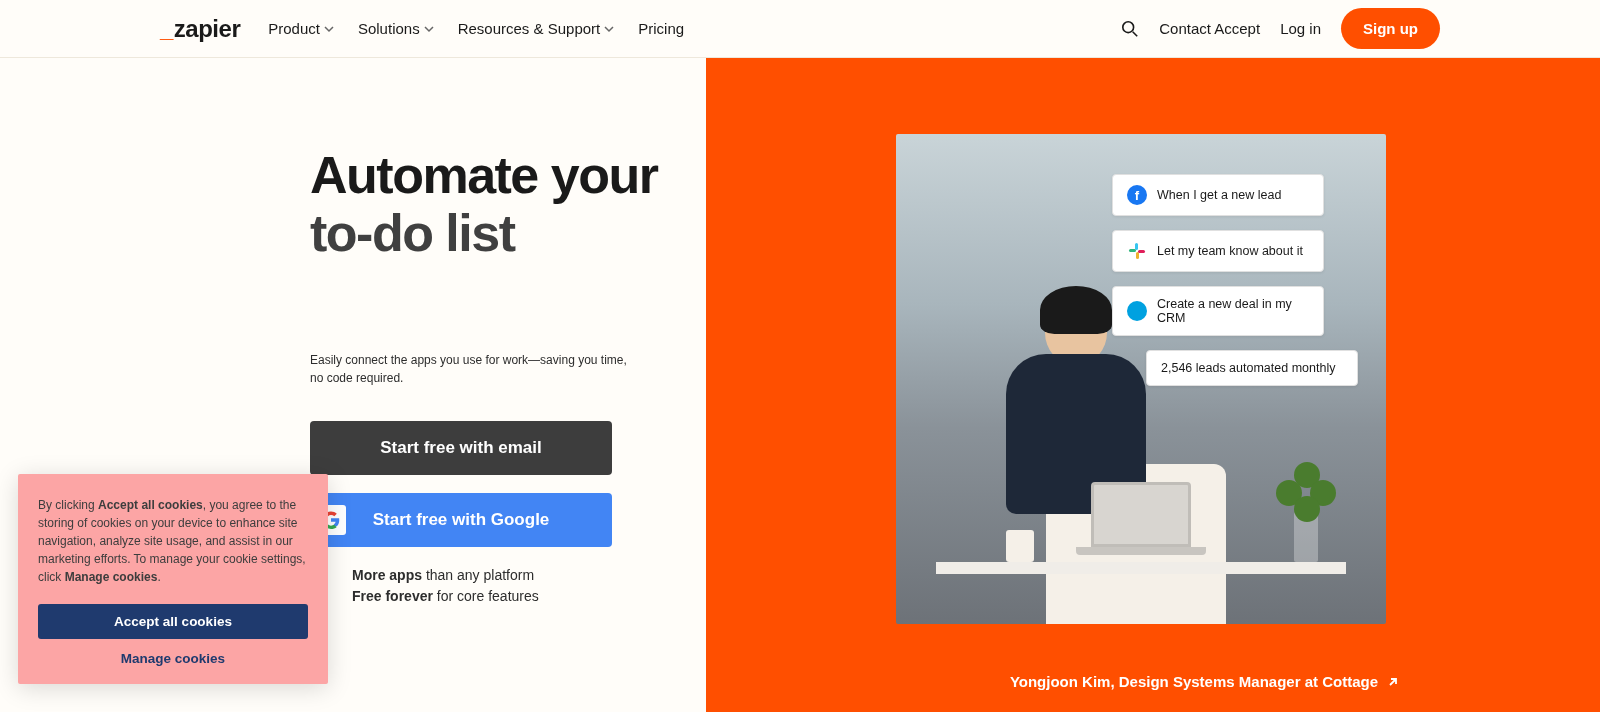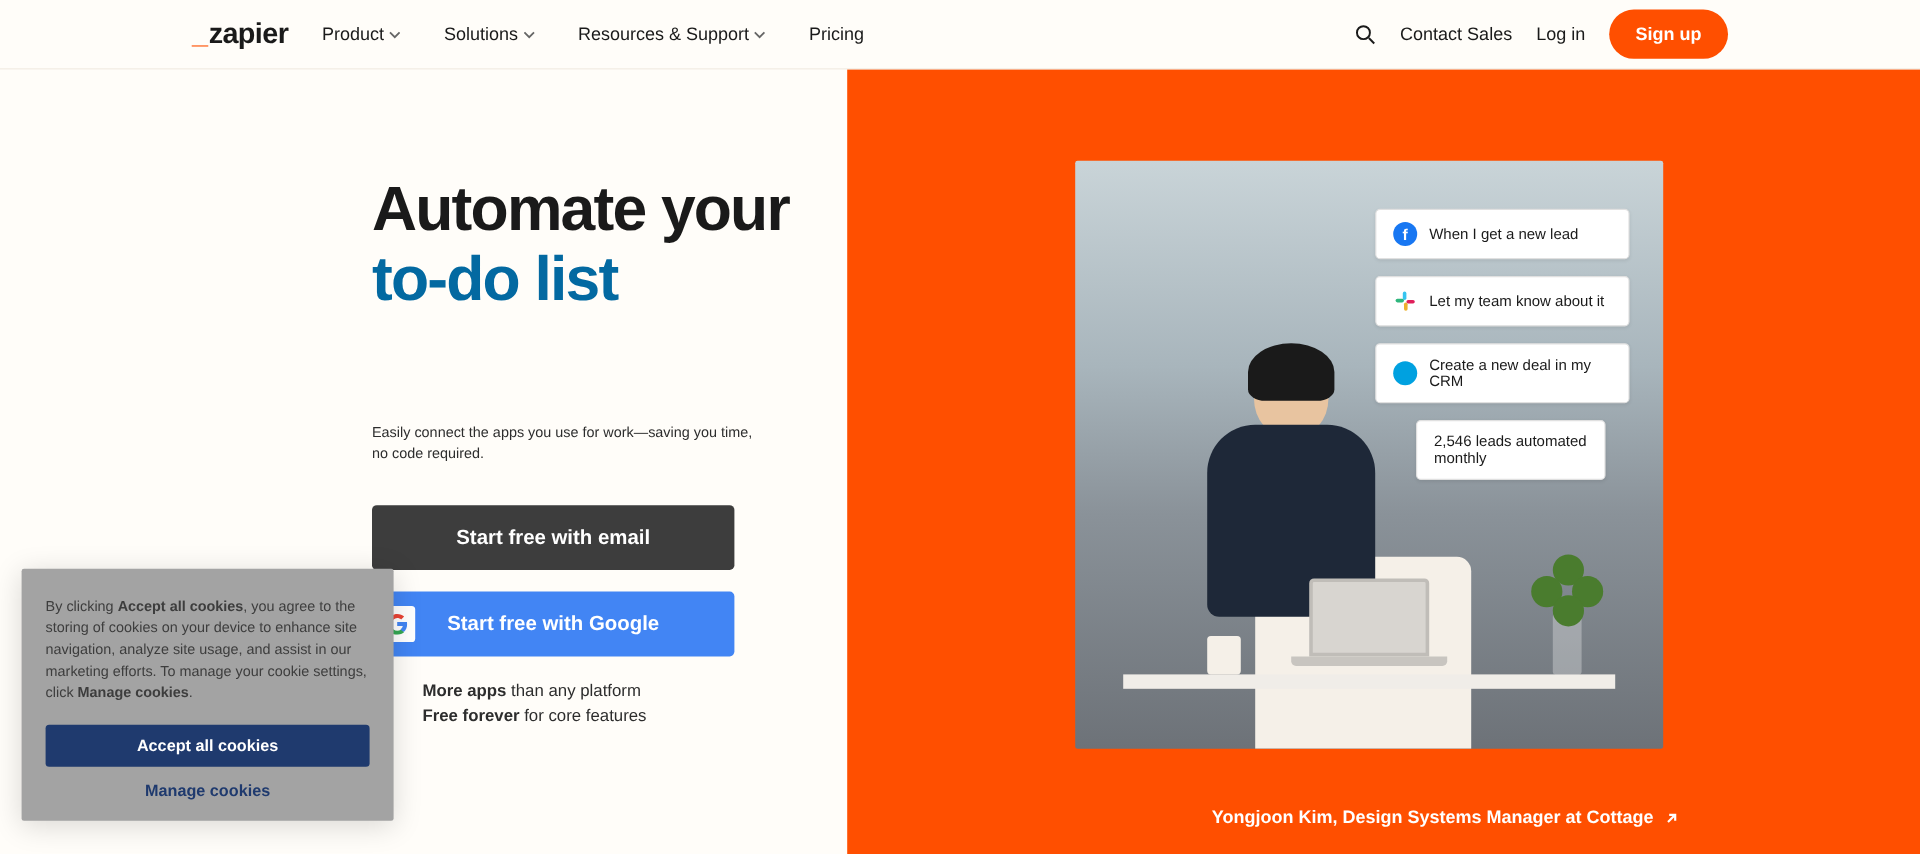--- a/index.html
+++ b/index.html
@@ -3,36 +3,36 @@
 <meta charset="utf-8">
 <style>
 * { margin: 0; padding: 0; box-sizing: border-box; }
 body { font-family: -apple-system, BlinkMacSystemFont, 'Segoe UI', sans-serif; background: #fffdf9; color: #1a1a1a; width: 1600px; height: 712px; overflow: hidden; position: relative; }
 
 
 .header { height: 58px; display: flex; align-items: center; padding: 0 40px; border-bottom: 1px solid #eee8dc; background: #fffdf9; }
 .header-inner { width: 100%; max-width: 1280px; margin: 0 auto; display: flex; align-items: center; }
 .logo { display: flex; align-items: center; font-weight: 800; font-size: 24px; letter-spacing: -0.5px; color: #1a1a1a; margin-right: 28px; }
 .logo-underscore { color: #ff4f00; margin-right: 1px; }
-.nav { display: flex; gap: 36px; align-items: center; }
+.nav { display: flex; gap: 24px; align-items: center; }
 .nav-item { font-size: 15px; color: #1a1a1a; display: flex; align-items: center; gap: 4px; cursor: pointer; }
 .chevron { width: 10px; height: 10px; }
 .header-right { margin-left: auto; display: flex; align-items: center; gap: 20px; }
 .search-icon { width: 18px; height: 18px; cursor: pointer; }
 .header-link { font-size: 15px; color: #1a1a1a; cursor: pointer; }
 .signup-btn { background: #ff4f00; color: #fff; font-weight: 700; font-size: 15px; padding: 12px 22px; border-radius: 22px; cursor: pointer; border: none; }
 
 
 .main { display: flex; height: calc(712px - 58px); }
 .left { width: 706px; padding: 88px 0 0 310px; background: #fffdf9; }
 .right { flex: 1; background: #ff4f00; position: relative; }
 
 
 .hero-title { font-size: 52px; font-weight: 800; line-height: 1.12; letter-spacing: -1.5px; margin-bottom: 90px; }
-.hero-title .accent { color: #0369a1; text-align: right; }
+.hero-title .accent { color: #404040; text-align: right; }
 .hero-desc { font-size: 12px; line-height: 1.45; color: #2d2d2d; max-width: 330px; margin-bottom: 34px; }
 
 
 .cta-btn { width: 302px; height: 54px; display: flex; align-items: center; justify-content: center; font-size: 17px; font-weight: 700; border-radius: 4px; cursor: pointer; border: none; margin-bottom: 18px; }
 .cta-email { background: #3d3d3d; color: #fff; }
 .cta-google { background: #4285f4; color: #ffffff; position: relative; }
 .google-badge { position: absolute; left: 6px; width: 30px; height: 30px; background: #fff; border-radius: 3px; display: flex; align-items: center; justify-content: center; }
 
 
 .features { font-size: 14px; line-height: 1.5; color: #2d2d2d; margin-left: 42px; }
@@ -51,32 +51,32 @@
 .chair { position: absolute; bottom: 0; left: 150px; width: 180px; height: 160px; background: #f5f0e8; border-radius: 12px 12px 0 0; }
 .mug { position: absolute; bottom: 62px; left: 110px; width: 28px; height: 32px; background: #f5f0e8; border-radius: 3px; }
 .plant { position: absolute; bottom: 62px; right: 50px; width: 60px; height: 100px; }
 .plant-pot { width: 24px; height: 50px; background: rgba(255,255,255,0.3); margin: 50px auto 0; border-radius: 2px; }
 .plant-leaves { position: absolute; top: 0; left: 0; right: 0; }
 .leaf { width: 26px; height: 26px; background: #4a7c2e; border-radius: 50%; position: absolute; }
 
 
 .steps { position: absolute; top: 40px; right: 28px; display: flex; flex-direction: column; gap: 14px; }
 .step-card { background: #fff; border: 1px solid #e0e0e0; border-radius: 4px; padding: 10px 14px; display: flex; align-items: center; gap: 10px; width: 212px; font-size: 12.5px; box-shadow: 0 1px 3px rgba(0,0,0,0.08); }
-.step-card.narrow { width: 158px; justify-content: flex-start; margin-left: 34px; }
+.step-card.narrow { width: 212px; justify-content: flex-start; margin-left: 34px; }
 .step-icon { width: 20px; height: 20px; border-radius: 50%; flex-shrink: 0; }
 .fb-icon { background: #1877f2; display: flex; align-items: center; justify-content: center; color: #fff; font-weight: 800; font-size: 13px; }
 .slack-icon { position: relative; }
 .sf-icon { background: #00a1e0; display: flex; align-items: center; justify-content: center; }
 
 
 .caption { position: absolute; bottom: 22px; right: 200px; font-size: 15px; font-weight: 700; color: #fff; display: flex; align-items: center; gap: 8px; cursor: pointer; }
 .ext-icon { width: 14px; height: 14px; }
 
 
-.cookie-banner { position: absolute; bottom: 28px; left: 18px; width: 310px; background: #a3a3a3; box-shadow: 0 4px 24px rgba(0,0,0,0.15); padding: 22px 20px 18px; border-radius: 2px; margin-top: 33px; }
+.cookie-banner { position: absolute; bottom: 28px; left: 18px; width: 310px; background: #fca5a5; box-shadow: 0 4px 24px rgba(0,0,0,0.15); padding: 22px 20px 18px; border-radius: 2px; margin-top: 33px; }
 .cookie-text { font-size: 12px; line-height: 1.5; color: #3d3d3d; margin-bottom: 18px; }
 .cookie-text .bold { font-weight: 700; }
 .cookie-accept { width: 100%; background: #1f3a6e; color: #fff; font-size: 13.5px; font-weight: 600; padding: 10px; border: none; border-radius: 3px; cursor: pointer; margin-bottom: 12px; }
 .cookie-manage { display: block; text-align: center; color: #1f3a6e; font-size: 13.5px; font-weight: 600; cursor: pointer; }
 </style>
 </head>
 <body>
 
 <header class="header">
   <div class="header-inner">
@@ -105,21 +105,21 @@
       </div>
       <div class="nav-item">
         <span>Pricing</span>
       </div>
     </nav>
     <div class="header-right">
       <svg class="search-icon" viewBox="0 0 20 20">
           <circle cx="8" cy="8" r="6" stroke="#1a1a1a" stroke-width="1.8" fill="none"></circle>
           <line x1="13" y1="13" x2="18" y2="18" stroke="#1a1a1a" stroke-width="1.8"></line>
         </svg>
-      <span class="header-link">Contact Sales</span>
+      <span class="header-link">Contact Accept</span>
       <span class="header-link">Log in</span>
       <button class="signup-btn">Sign up</button>
     </div>
   </div>
 </header>
 
 <div class="main">
   <div class="left">
     <h1 class="hero-title">
       <span>Automate your</span><br>

